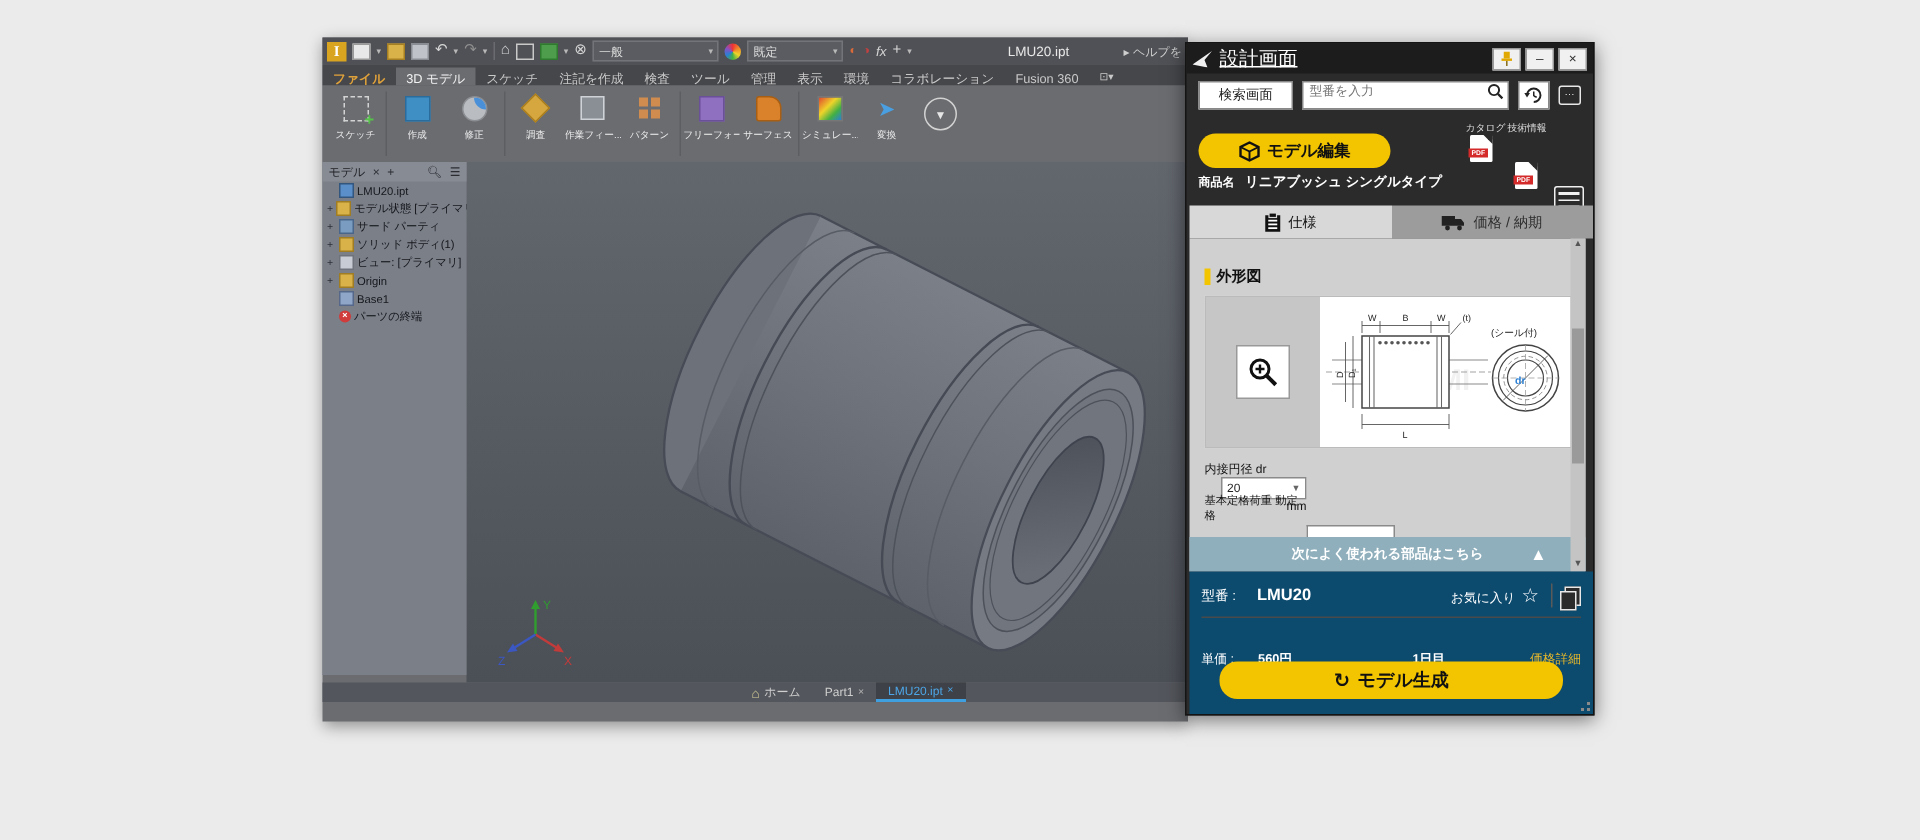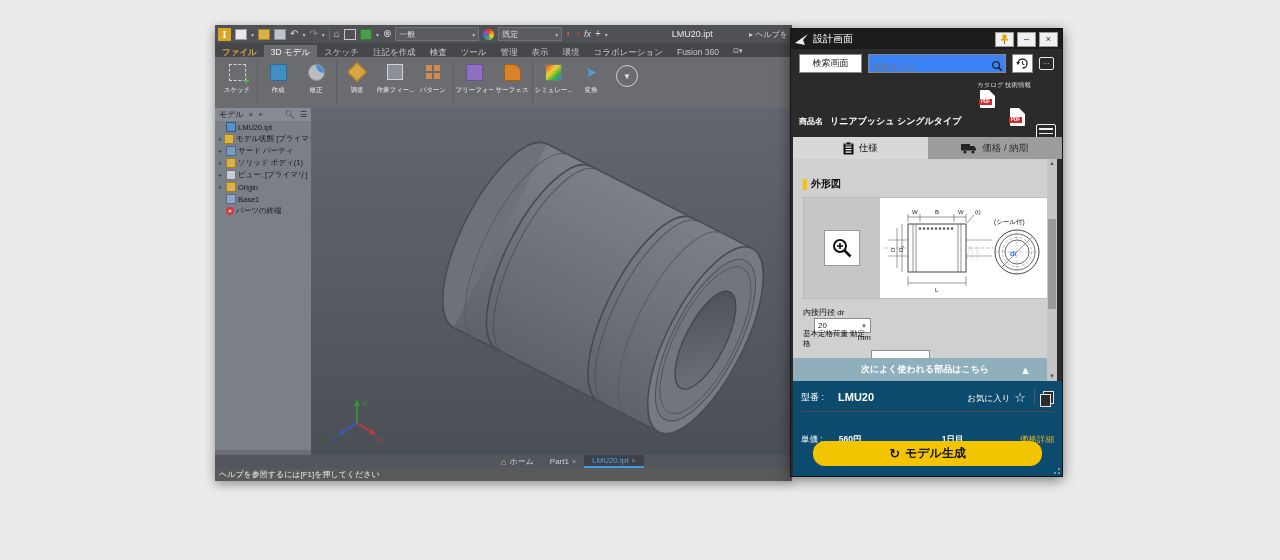--- a/index.html
+++ b/index.html
@@ -68,25 +68,25 @@
   .dtabs{left:0;top:430px;width:100%;height:13px;background:#53565c;display:flex;align-items:stretch;padding-left:278px;box-sizing:border-box;}
   .dtab{display:flex;align-items:center;gap:3px;font-size:8px;color:#cfcfcf;padding:0 8px;}
   .dtab .x{font-size:7px;color:#b5b5b5;}
   .dtab.active{background:#3e4147;color:#4da6e8;border-bottom:2px solid #3f9fdf;box-sizing:border-box;}
   .dtab.active .x{color:#4da6e8;}
   .dhome{color:#d8cf9a;font-size:9px;}
   .sbar{left:0;top:443px;width:100%;height:13px;background:#595959;color:#ebebeb;font-size:8px;display:flex;align-items:center;padding-left:4px;box-sizing:border-box;}
   
   #pnl{left:790px;top:28px;width:273px;height:449px;background:#2b2b2b;box-shadow:0 3px 12px rgba(0,0,0,.5);z-index:10;border:1px solid #141414;box-sizing:border-box;}
   .ptitle{left:0;top:0;width:100%;height:20px;background:#1c1c1c;display:flex;align-items:center;padding:0 4px;box-sizing:border-box;gap:5px;}
-  .ptitle .t{color:#fff;font-size:10px;}
+  .ptitle .t{color:#fff;font-size:13px;text-decoration:underline;}
   .wbtn{width:17px;height:13px;background:#f0f0f0;border:1px solid #9a9a9a;display:flex;align-items:center;justify-content:center;font-size:9px;color:#333;line-height:10px;}
   .searchrow{left:0;top:20px;width:100%;height:28px;display:flex;align-items:center;gap:6px;padding:0 8px;box-sizing:border-box;}
   .sbtn{width:64px;height:17px;background:#fff;border:1px solid #888;font-size:9px;color:#222;display:flex;align-items:center;justify-content:center;}
-  .sinputwrap{width:142px;height:17px;background:#3b82f6;border:1px solid #888;display:flex;align-items:flex-end;}
+  .sinputwrap{width:142px;height:17px;background:#ffffff;border:1px solid #888;display:flex;align-items:flex-start;}
   .sinputwrap input{flex:1;border:0;outline:0;font-size:8.5px;color:#333;padding:0 4px;min-width:0;background:transparent;font-family:inherit;}
   .histbtn{width:20px;height:17px;background:#fff;border:1px solid #888;display:flex;align-items:center;justify-content:center;}
   .bubble{width:14px;height:11px;border:1px solid #e8e8e8;border-radius:2px;color:#e8e8e8;font-size:7px;line-height:8px;text-align:center;}
   .yellowbtn{background:#f3c400;border-radius:12px;display:flex;align-items:center;justify-content:center;gap:5px;color:#111;font-weight:bold;}
   .medit{left:8px;top:60px;width:128px;height:23px;font-size:11px;}
   .pdflab{color:#ddd;font-size:6.5px;}
   .pdfpage{width:15px;height:18px;background:#fff;border-radius:1px;position:relative;}
   .pdfpage:before{content:"";position:absolute;right:0;top:0;border:3px solid transparent;border-top-color:#2b2b2b;border-right-color:#2b2b2b;}
   .pdfpage .badge{position:absolute;left:-1px;bottom:3px;background:#d42a2a;color:#fff;font-size:4.5px;font-weight:bold;padding:1px 2px;line-height:4px;}
   .docico{width:18px;height:20px;border:1.5px solid #f0f0f0;border-radius:2px;position:relative;}
@@ -363,23 +363,20 @@
       <div class="dtab">
           <span>Part1</span>
           <span class="x">×</span>
         </div>
       <div class="dtab active">
           <span>LMU20.ipt</span>
           <span class="x">×</span>
         </div>
     </div>
 
-    <div class="sbar abs">
-        <span>ヘルプを参照するには[F1]を押してください</span>
-      </div>
   </div>
 
   <div id="pnl" class="abs">
 
     <div class="ptitle abs">
       <svg width="13" height="11" viewBox="0 0 13 11">
           <polygon points="0,9 13,0 8,6 10,11" fill="#f0f0f0"></polygon>
         </svg>
       <span class="t">設計画面</span>
       <span style="margin-left:auto;display:flex;gap:3px;">
@@ -408,20 +405,28 @@
         <svg width="13" height="13" viewBox="0 0 13 13">
             <path d="M 2 6.5 A 4.5 4.5 0 1 1 6.5 11" fill="none" stroke="#222" stroke-width="1.3"></path>
             <polygon points="0.2,5 4,5 2,8" fill="#222"></polygon>
             <line x1="6.5" y1="4" x2="6.5" y2="7" stroke="#222" stroke-width="1"></line>
             <line x1="6.5" y1="7" x2="8.5" y2="7.8" stroke="#222" stroke-width="1"></line>
           </svg>
       </div>
       <div class="bubble">…</div>
     </div>
 
+    <div class="yellowbtn medit abs">
+      <svg width="14" height="14" viewBox="0 0 14 14">
+          <polygon points="7,1 13,4 13,10 7,13 1,10 1,4" fill="none" stroke="#111" stroke-width="1.6"></polygon>
+          <polyline points="1,4 7,7 13,4" fill="none" stroke="#111" stroke-width="1.3"></polyline>
+          <line x1="7" y1="7" x2="7" y2="13" stroke="#111" stroke-width="1.3"></line>
+        </svg>
+      <span>モデル編集</span>
+    </div>
     <span class="pdflab abs" style="left:186px;top:52px;">カタログ</span>
     <div class="pdfpage abs" style="left:189px;top:61px;">
         <span class="badge">PDF</span>
       </div>
     <span class="pdflab abs" style="left:214px;top:52px;">技術情報</span>
     <div class="pdfpage abs" style="left:219px;top:61px;">
         <span class="badge">PDF</span>
       </div>
     <div class="docico abs" style="left:245px;top:59px;">
         <i></i>

